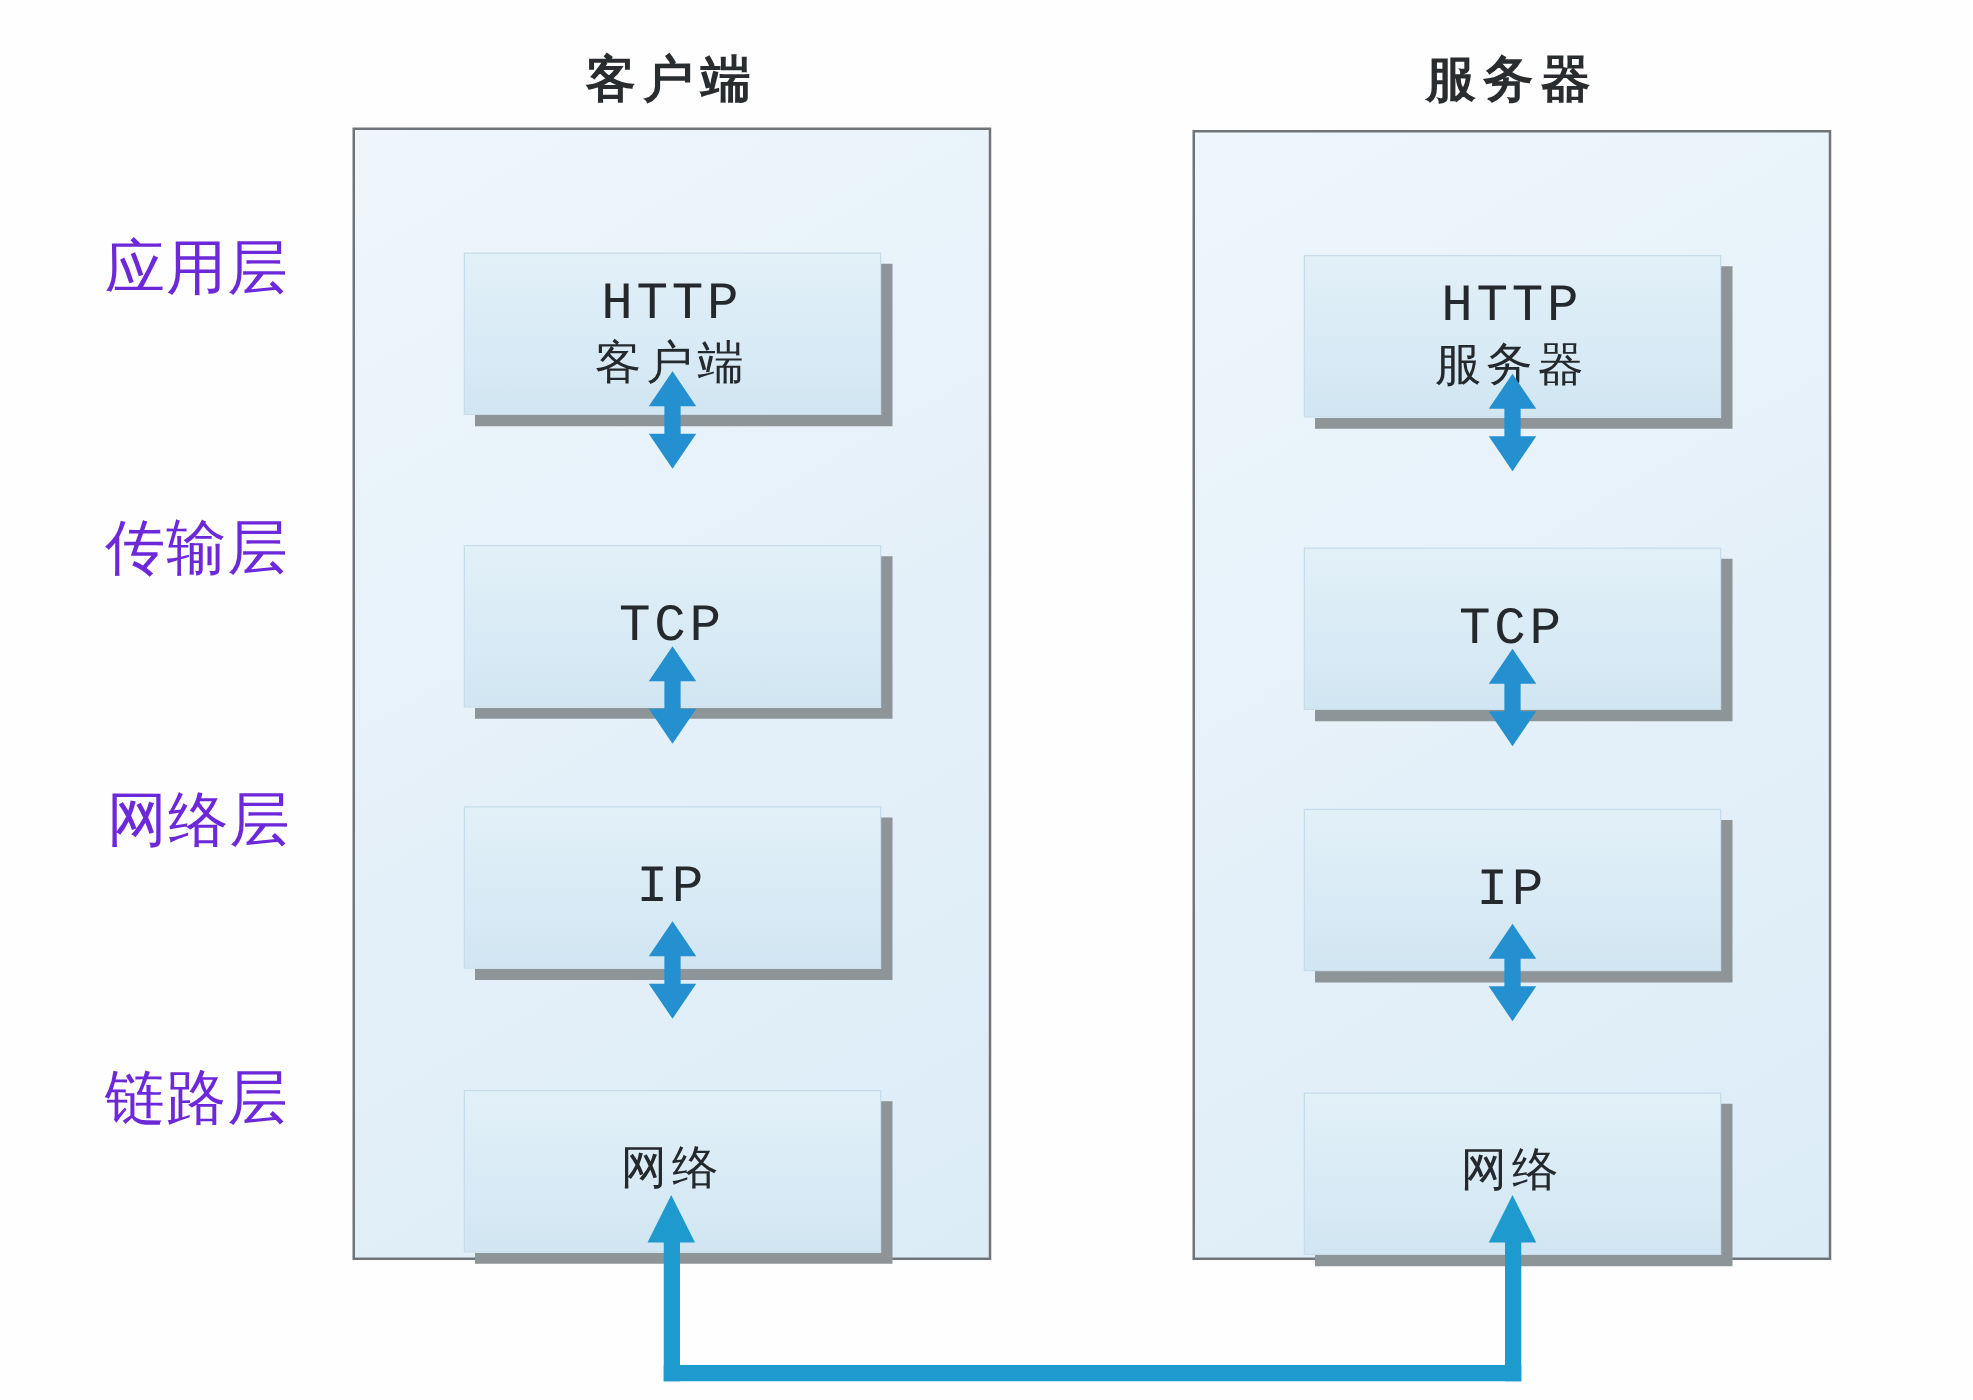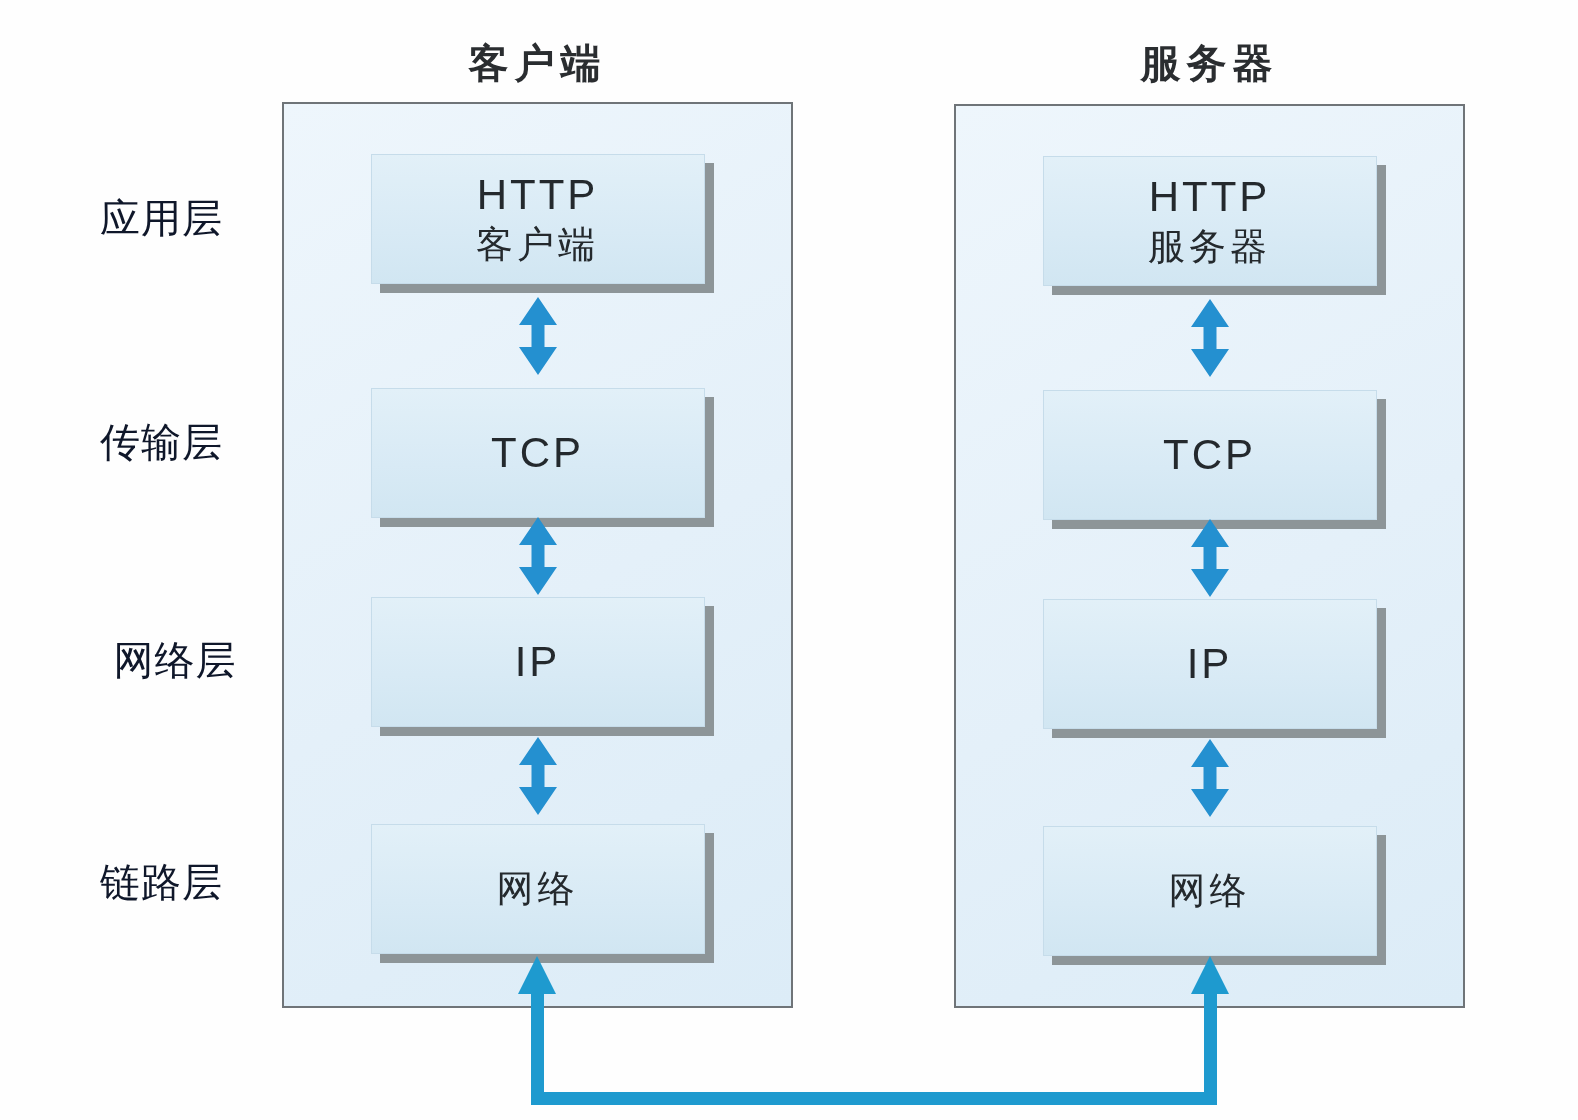--- a/index.html
+++ b/index.html
@@ -1,32 +1,32 @@
 <!DOCTYPE html>
 <html style="--arrow-blue: #2490d0; --connector-blue: #1e9acf; --panel-fill: #e4f0f9; --box-fill: #d8eaf5; --shadow-gray: #8d9598; --border-gray: #6f7478; --text: #26292c;"><head>
 <meta charset="utf-8">
 <style>
   html,body{margin:0;padding:0;background:#ffffff;}
   .canvas{
     position:relative;width:1578px;height:1120px;background:#fefefe;overflow:hidden;
-    font-family:Liberation Sans, sans-serif;color:var(--text,#26292c);
+    font-family:Liberation Mono, monospace;color:var(--text,#26292c);
   }
 
   
   .col-title{
     position:absolute;top:36px;width:511px;text-align:center;
     font-size:40px;font-weight:700;letter-spacing:6px;color:#2a2d30;
   }
   .col-title.client{left:282px;}
   .col-title.server{left:954px;}
 
   
   .layer-label{
-    position:absolute;left:100px;width:150px;font-size:40px;line-height:44px;
-    letter-spacing:1px;color:#0f172a;white-space:nowrap;
+    position:absolute;left:84px;width:150px;font-size:48px;line-height:44px;
+    letter-spacing:1px;color:#6d28d9;white-space:nowrap;
   }
   .layer-label.l0{top:196px;}
   .layer-label.l1{top:420px;}
   .layer-label.l2{top:638px;text-align:center;}
   .layer-label.l3{top:860px;}
 
   
   .panel{
     position:absolute;width:507px;border:2px solid var(--border-gray,#6f7478);
     background:linear-gradient(150deg,#eef6fc 0%,var(--panel-fill,#e4f0f9) 55%,#dcecf7 100%);
@@ -34,21 +34,21 @@
   .panel.client{left:282px;top:102px;height:902px;}
   .panel.server{left:954px;top:104px;height:900px;}
 
   
   .proto-box{
     position:absolute;left:50%;transform:translateX(-50%);
     width:334px;height:130px;box-sizing:border-box;
     border:1px solid #c6dcea;
     background:linear-gradient(180deg,#e2f0f8 0%,var(--box-fill,#d8eaf5) 60%,#d1e6f2 100%);
     box-shadow:9px 9px 0 0 var(--shadow-gray,#8d9598);
-    display:flex;flex-direction:column;align-items:center;justify-content:center;gap:6px;
+    display:flex;flex-direction:column;align-items:center;justify-content:center;gap:6px;margin-top:48px;
   }
   .proto-box.b0{top:50px;}
   .proto-box.b1{top:284px;}
   .proto-box.b2{top:493px;}
   .proto-box.b3{top:720px;}
   .box-line1{font-size:42px;line-height:46px;letter-spacing:3px;color:#24292d;}
   .box-line2{font-size:37px;line-height:42px;letter-spacing:4px;color:#24292d;}
   .box-line2:empty{display:none;}
 
   

